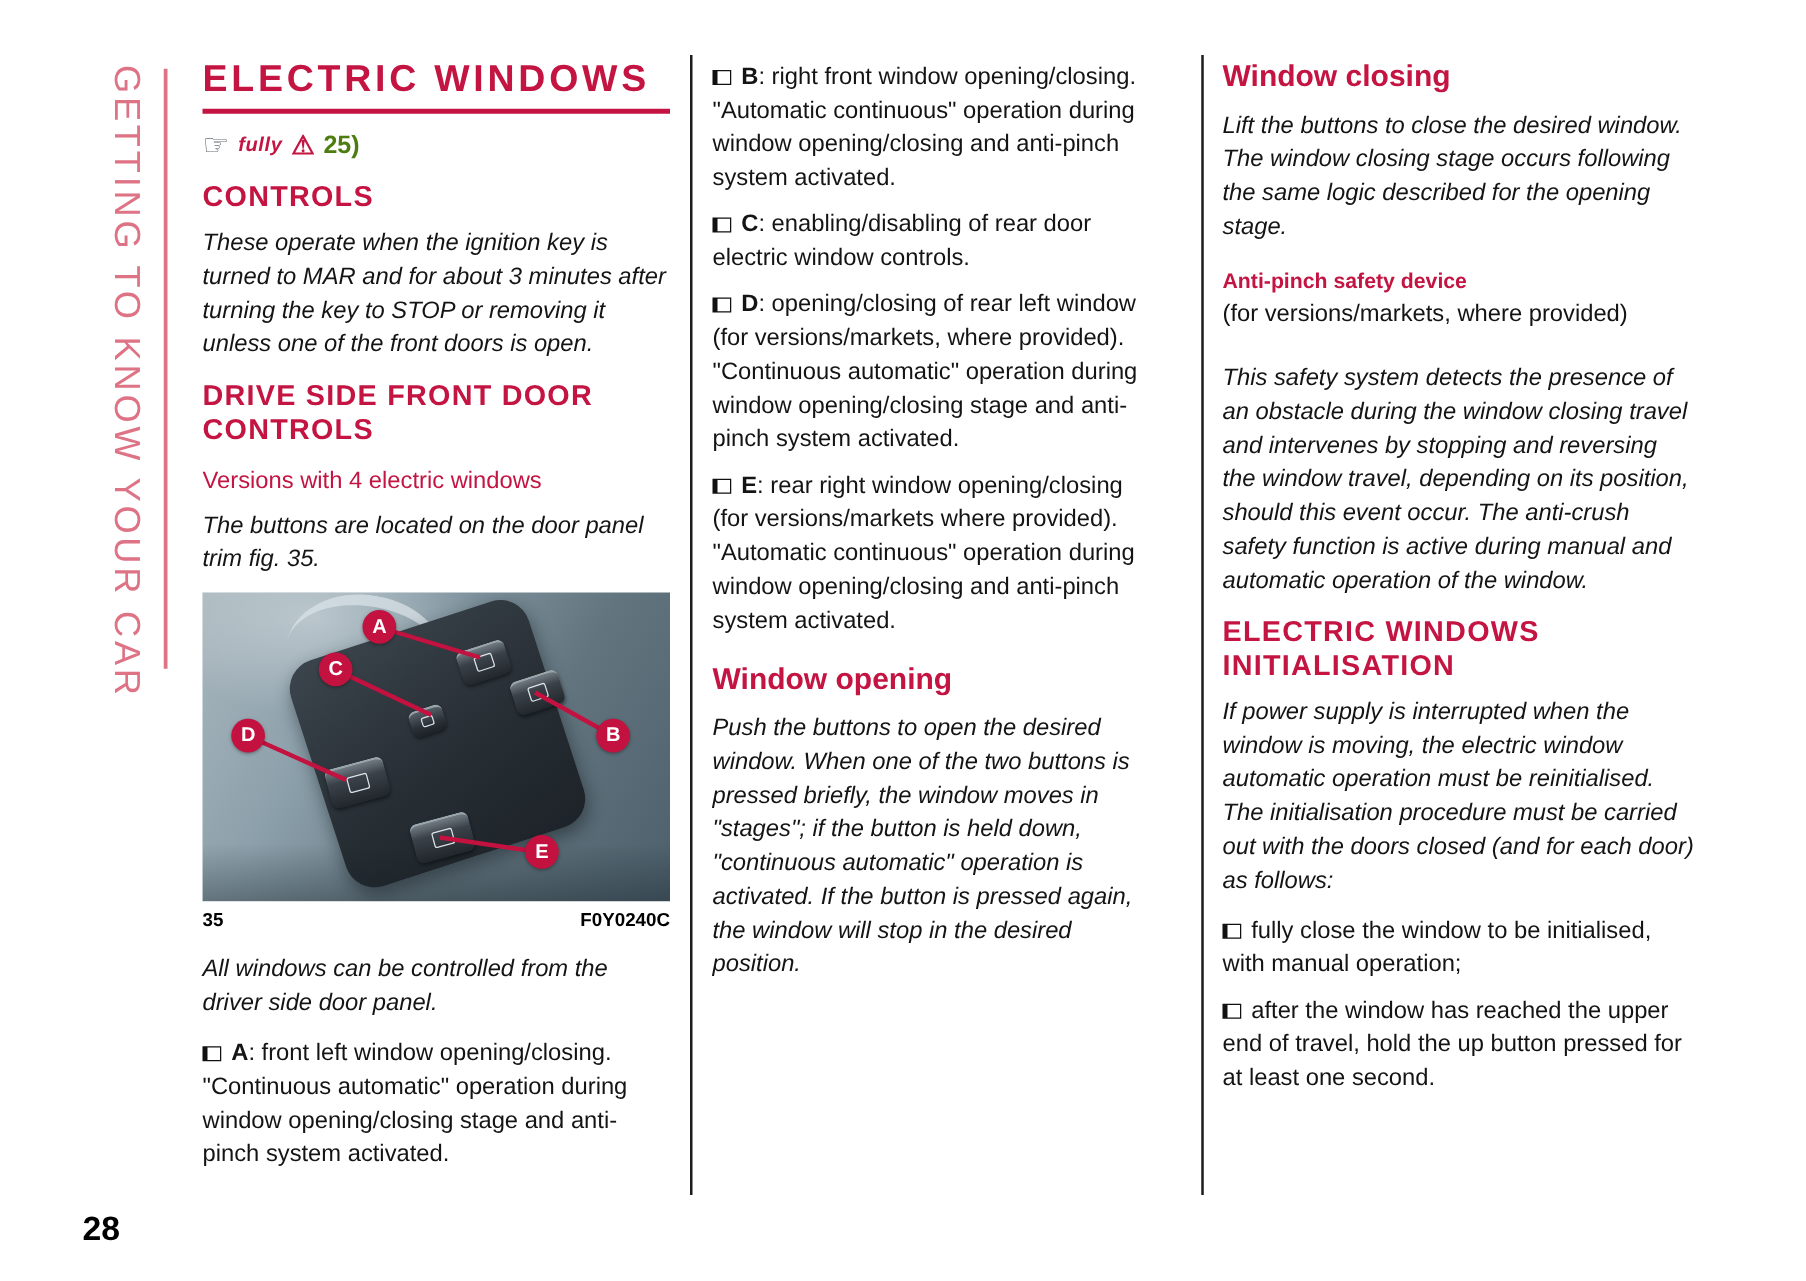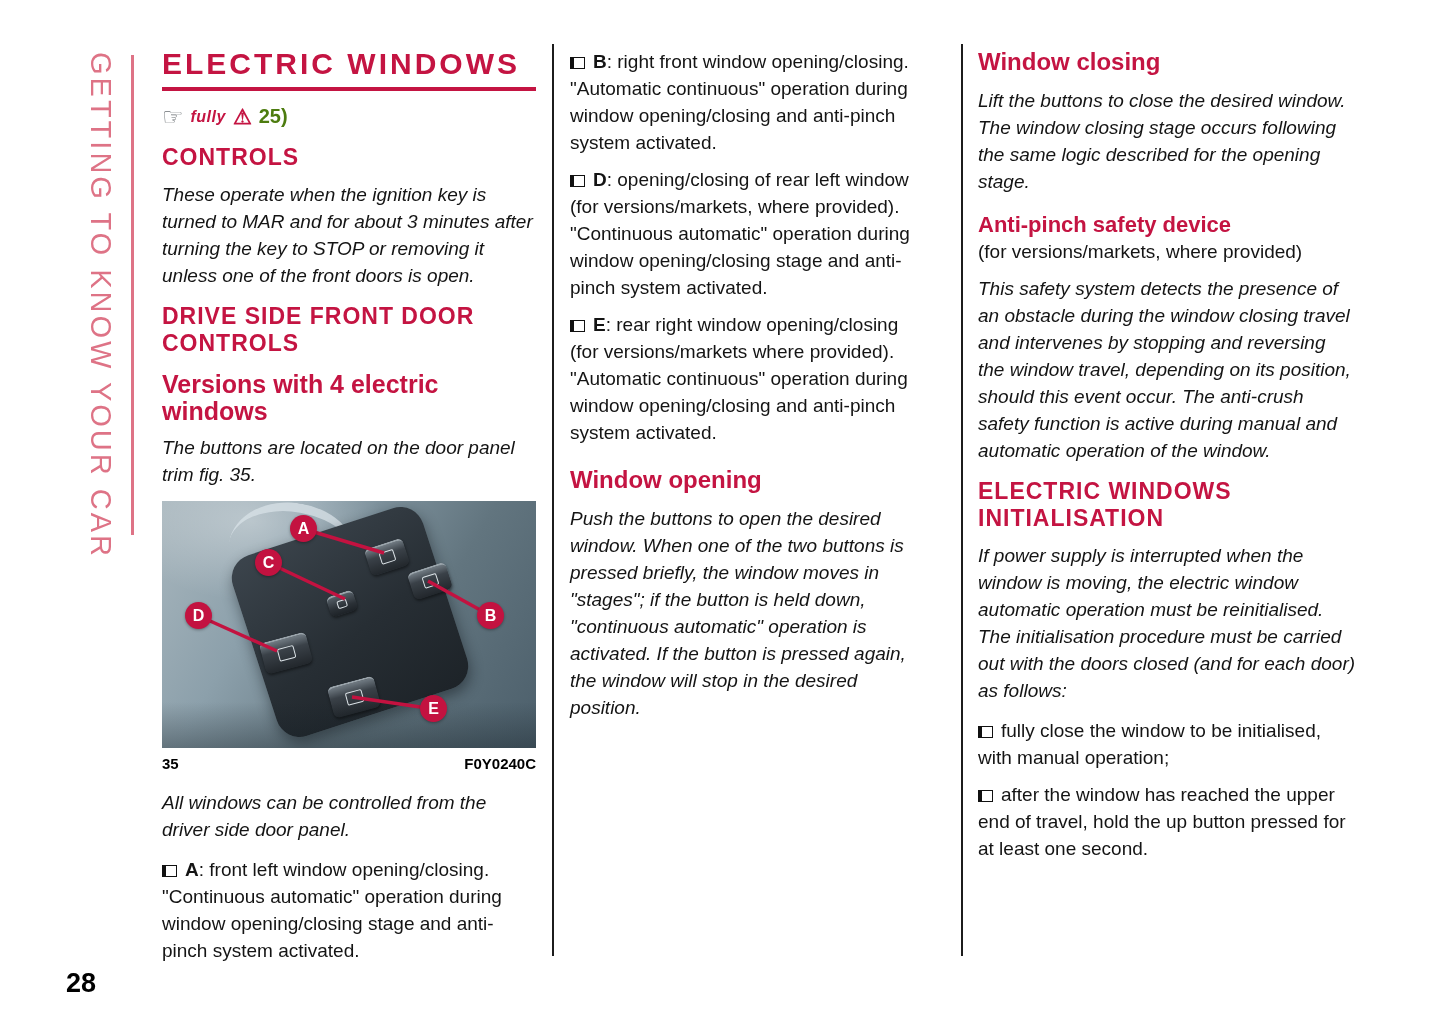--- a/index.html
+++ b/index.html
@@ -24,24 +24,24 @@
   .col2 { left:570px; width:362px; }
   .col3 { left:978px; width:378px; }
   p { margin:0 0 13px 0;font-style:italic; }
   
   .title {
     color:#c41442; font-size:30px; font-weight:bold; letter-spacing:3px;
     border-bottom:4px solid #c41442; padding-bottom:7px; margin:0 0 12px 0; line-height:32px;
   }
   .h-caps { color:#c41442; font-size:23px; font-weight:bold; letter-spacing:1px; line-height:27px; margin:14px 0 10px; }
   .h-caps.narrow { max-width:330px; }
-  .h-sub { color:#c41442; font-size:25px; font-weight:bold; margin:14px 0 9px; }
+  .h-sub { color:#c41442; font-size:19px; font-weight:normal; margin:14px 0 9px; }
   .h-red20 { color:#c41442; font-size:24px; font-weight:bold; margin:20px 0 12px; }
-  .h-red19 { color:#c41442; font-size:22px; font-weight:bold; margin:16px 0 0; }
-  .note-line { margin:0 0 10px 0; }
+  .h-red19 { color:#c41442; font-size:17px; font-weight:bold; margin:16px 0 0; }
+  .note-line { margin:0 0 24px 0; }
   
   .ref-row { display:flex; align-items:center; gap:7px; margin:2px 0 14px; }
   .hand-ico { font-size:24px; color:#6a6f73; line-height:24px; }
   .elum { color:#c41442; font-weight:bold; font-style:italic; font-size:16px; letter-spacing:0.5px; }
   .warn-ico { color:#c41442; font-size:21px; line-height:22px; font-weight:bold; }
   .ref-num { font-size:20px; font-weight:bold; color:#4d7c0f; }
   
   .bullet { margin:0 0 10px 0; }
   .sq {
     display:inline-block; width:10px; height:10px; border:1.6px solid #111;
@@ -162,20 +162,23 @@
   <div class="bullet">
     <span class="sq"></span><span class="b-letter">A</span><span>: front left window opening/closing. "Continuous automatic" operation during window opening/closing stage and anti-pinch system activated.</span>
   </div>
 </div>
 
 <div class="col col2">
   <div class="bullet">
     <span class="sq"></span><span class="b-letter">B</span><span>: right front window opening/closing. "Automatic continuous" operation during window opening/closing and anti-pinch system activated.</span>
   </div>
   <div class="bullet">
+    <span class="sq"></span><span class="b-letter">C</span><span>: enabling/disabling of rear door electric window controls.</span>
+  </div>
+  <div class="bullet">
     <span class="sq"></span><span class="b-letter">D</span><span>: opening/closing of rear left window (for versions/markets, where provided). "Continuous automatic" operation during window opening/closing stage and anti-pinch system activated.</span>
   </div>
   <div class="bullet">
     <span class="sq"></span><span class="b-letter">E</span><span>: rear right window opening/closing (for versions/markets where provided). "Automatic continuous" operation during window opening/closing and anti-pinch system activated.</span>
   </div>
 
   <div class="h-red20">Window opening</div>
   <p>Push the buttons to open the desired window. When one of the two buttons is pressed briefly, the window moves in "stages"; if the button is held down, "continuous automatic" operation is activated. If the button is pressed again, the window will stop in the desired position.</p>
 </div>
 

